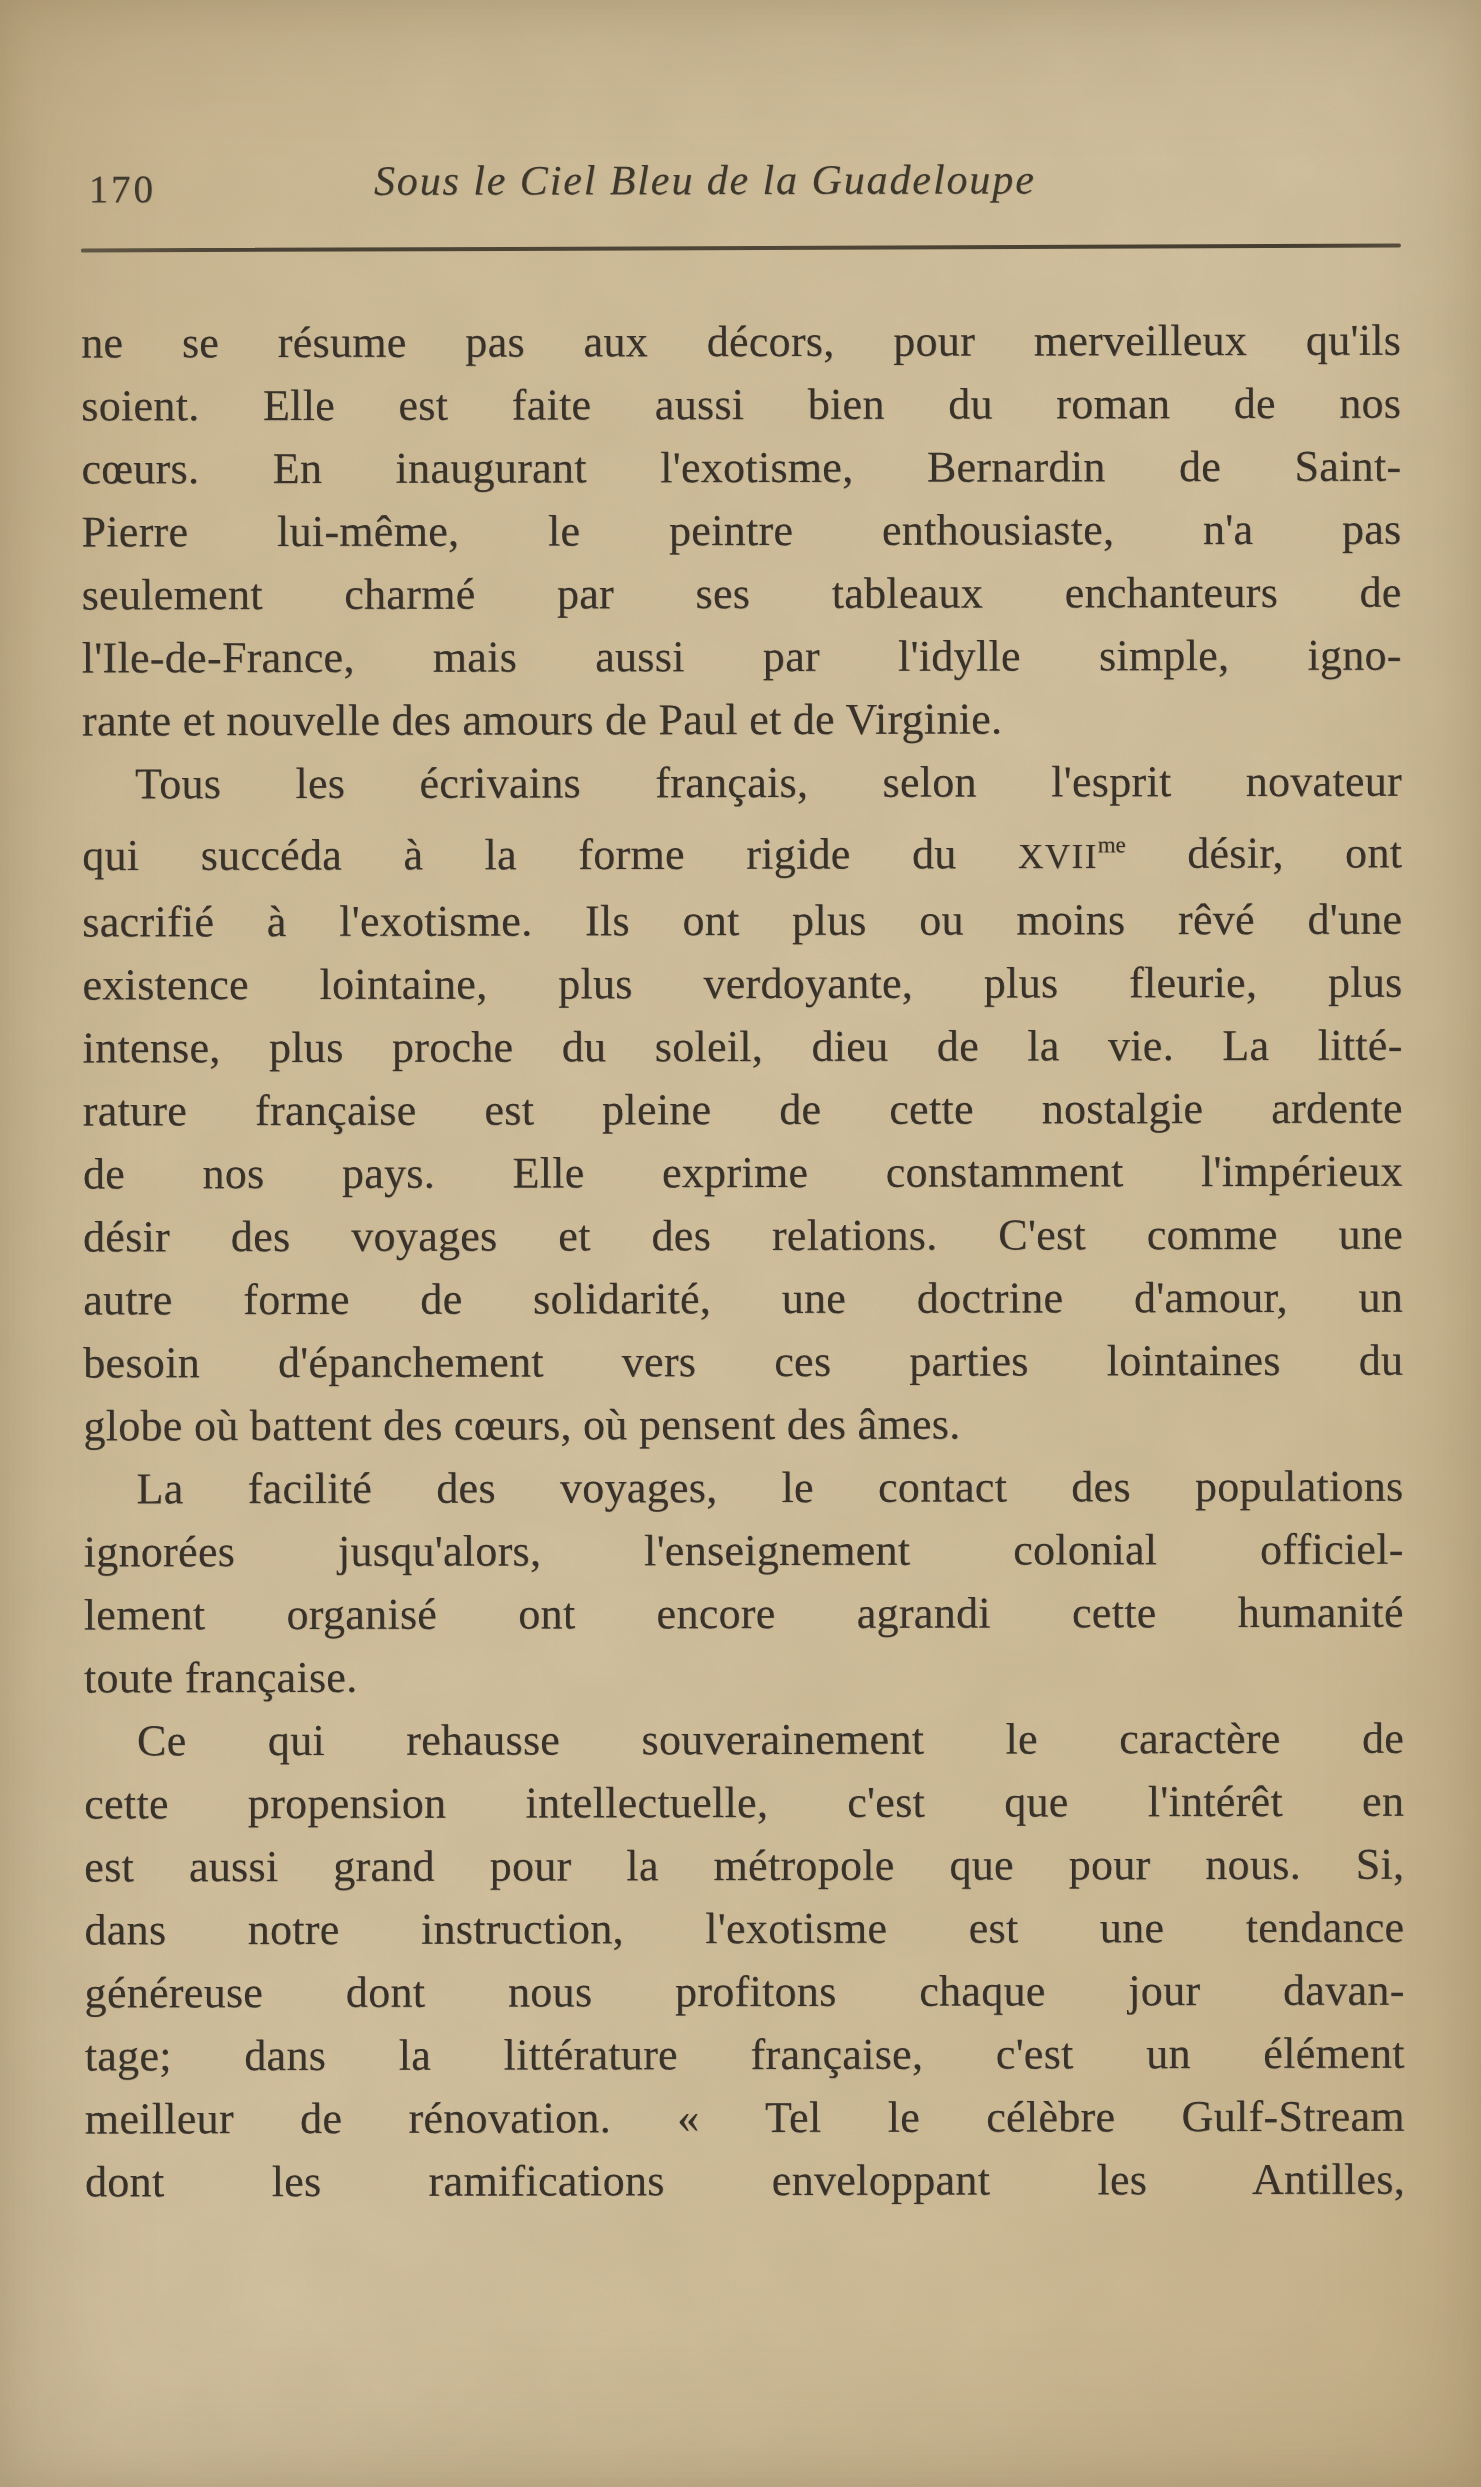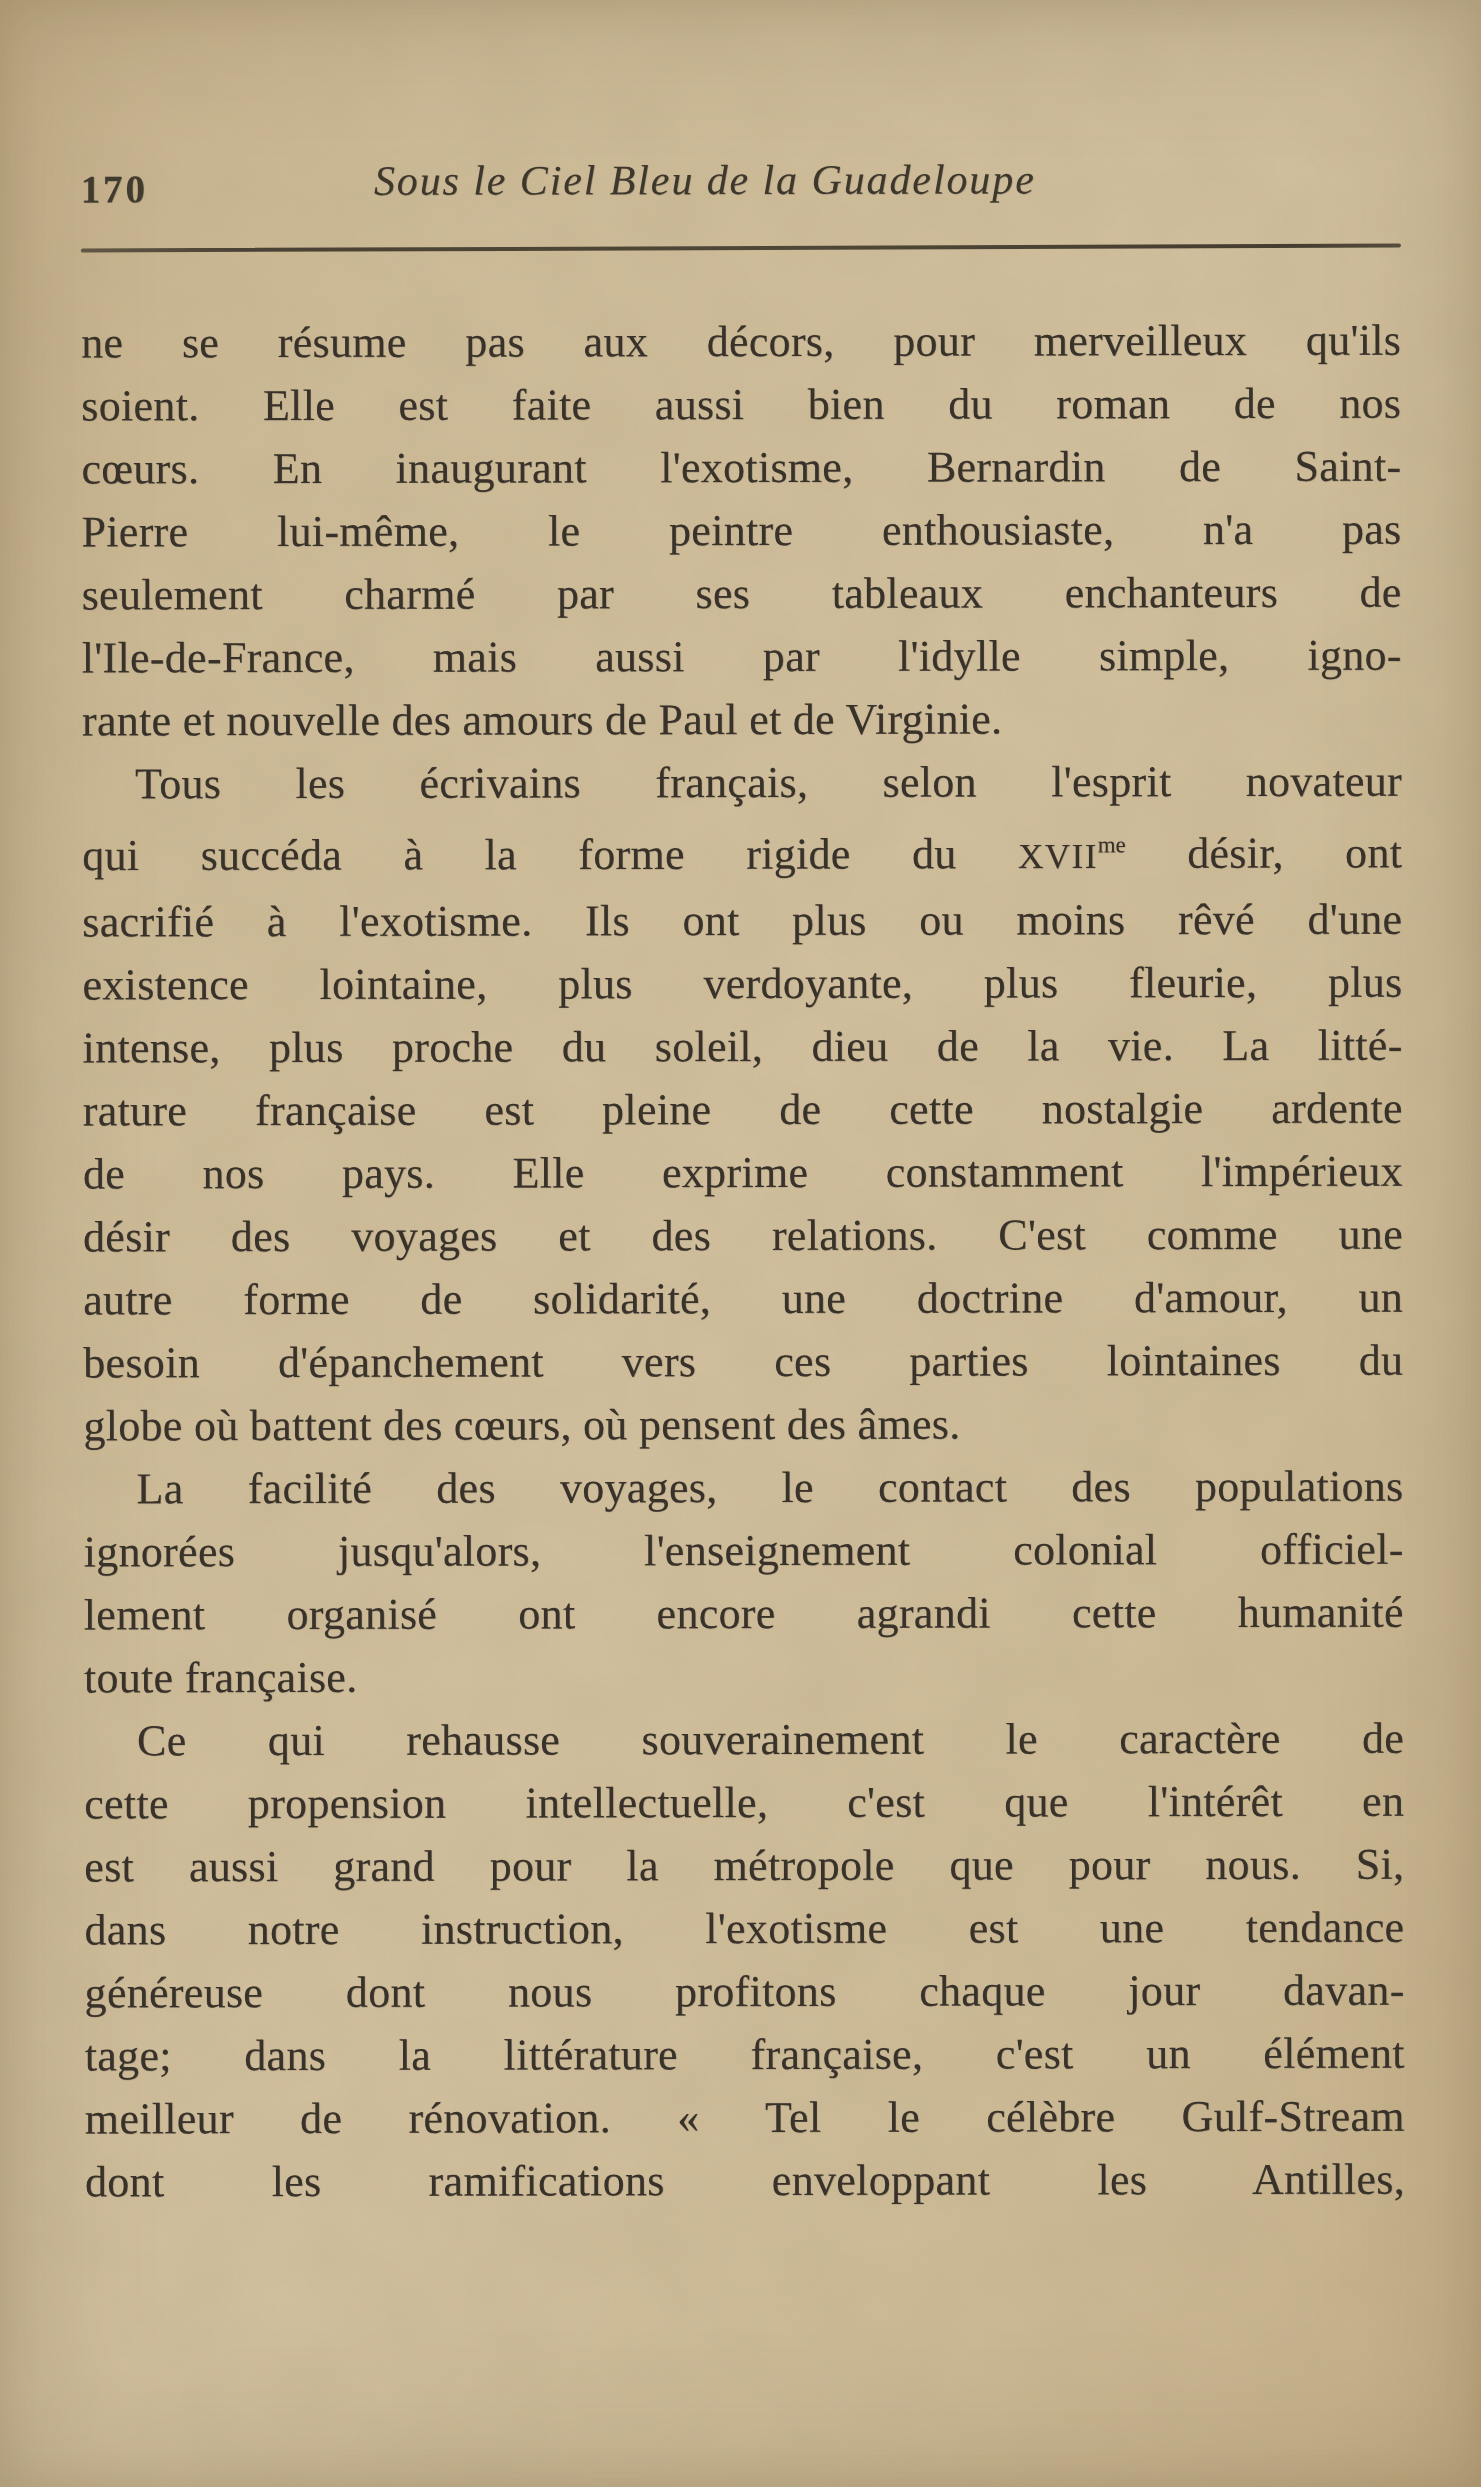--- a/index.html
+++ b/index.html
@@ -14,25 +14,24 @@
     background:linear-gradient(115deg,#c8b38c 0%,#d0bd99 18%,#d4c2a0 50%,#cfbc97 78%,#c7b189 100%);
     box-shadow:inset 0 0 150px rgba(110,88,52,.32), inset 0 0 38px rgba(110,88,52,.18);
   }
   .texture{position:absolute;left:0;top:0;width:1481px;height:2487px;pointer-events:none;}
   .content{
     position:absolute;left:0;top:0;width:1481px;height:2487px;
     transform:rotate(-0.12deg);
     color:#3a342b;
   }
   .pagenum{
-    position:absolute;left:83px;top:165px;
+    position:absolute;left:91px;top:165px;
     font-size:39px;letter-spacing:2.8px;
     color:#413a2f;
     text-shadow:0.5px 0.5px 0.8px rgba(58,50,40,.45);
-    font-weight:bold;
   }
   .running-title{
     position:absolute;left:47px;top:156px;width:1320px;
     text-align:center;
     font-style:italic;font-size:42px;letter-spacing:1.9px;
     color:#3d372c;
     text-shadow:0.5px 0.5px 0.8px rgba(58,50,40,.4);
   }
   .rule{
     position:absolute;left:83px;top:246px;width:1320px;height:3.8px;

